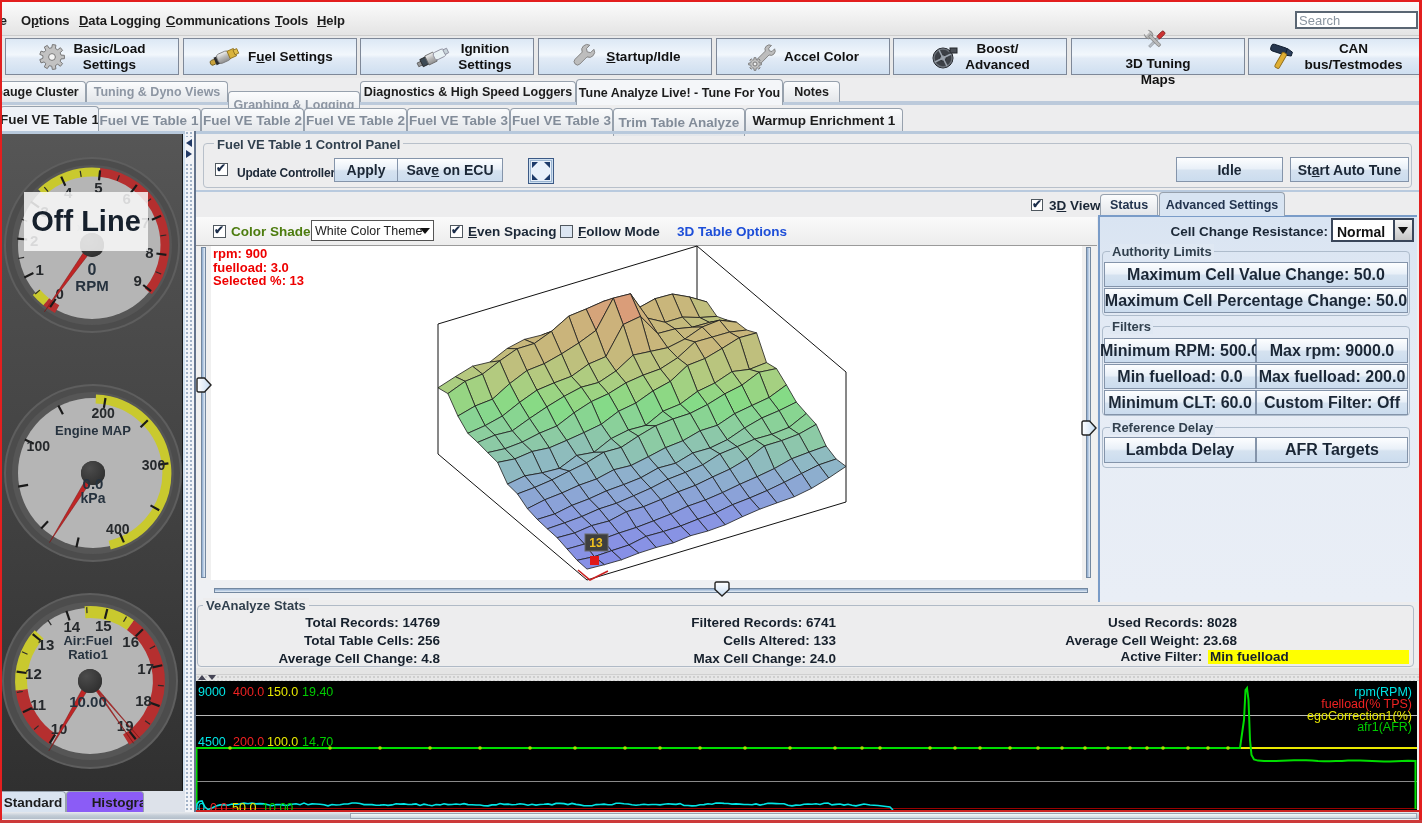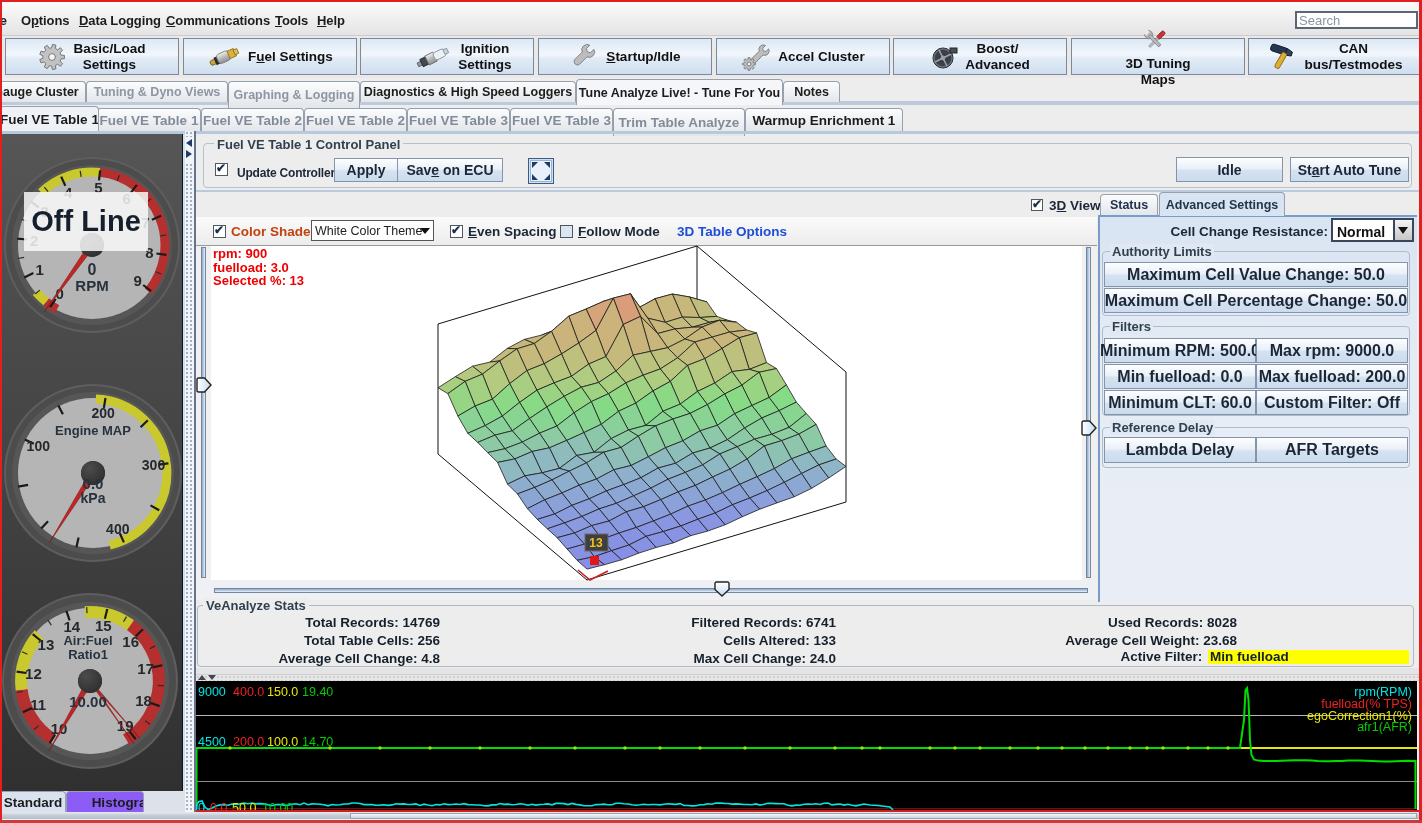--- a/index.html
+++ b/index.html
@@ -89,21 +89,21 @@
       <span><u>S</u>tartup/Idle</span>
     </div>
 <div class="btn" style="left:716px;top:38px;width:174px;height:37px;font-size:13.5px;line-height:16px;">
       <span style="margin-right:7px;display:inline-flex;">
         <svg width="30" height="28" viewBox="0 0 30 28">
           <path d="M24.5 2.5 a4.4 4.4 0 0 0 -6.2 5.6 L8.6 17.8 a2.8 2.8 0 0 0 3.9 3.9 L22 12 a4.4 4.4 0 0 0 5.6 -6.2 L25 8.5 L22.3 7.9 L21.7 5.2 Z" fill="#bdbdbd" stroke="#7d7d7d" stroke-width="0.9"></path>
           <path d="M 14.3 20.0 L 14.3 22.0 L 12.3 22.1 L 11.8 23.3 L 13.2 24.8 L 11.8 26.2 L 10.3 24.8 L 9.1 25.3 L 9.0 27.3 L 7.0 27.3 L 6.9 25.3 L 5.7 24.8 L 4.2 26.2 L 2.8 24.8 L 4.2 23.3 L 3.7 22.1 L 1.7 22.0 L 1.7 20.0 L 3.7 19.9 L 4.2 18.7 L 2.8 17.2 L 4.2 15.8 L 5.7 17.2 L 6.9 16.7 L 7.0 14.7 L 9.0 14.7 L 9.1 16.7 L 10.3 17.2 L 11.8 15.8 L 13.2 17.2 L 11.8 18.7 L 12.3 19.9 Z" fill="#c2c2c2" stroke="#787878" stroke-width="0.9"></path>
           <circle cx="8" cy="21" r="2" fill="#eee" stroke="#787878"></circle>
         </svg>
       </span>
-      <span>Accel Cluster</span>
+      <span>Accel Color</span>
     </div>
 <div class="btn" style="left:893px;top:38px;width:174px;height:37px;font-size:13.5px;line-height:16px;">
       <span style="margin-right:7px;display:inline-flex;">
         <svg width="28" height="28" viewBox="0 0 28 28">
           <circle cx="13" cy="15" r="10" fill="#3c4046" stroke="#1e2126"></circle>
           <circle cx="13" cy="15" r="9" fill="none" stroke="#6a7078" stroke-width="1.4"></circle>
           <circle cx="13" cy="15" r="3.2" fill="#888f98" stroke="#23262b"></circle>
           <path d="M13 15 L21 11 M13 15 L9 7 M13 15 L5 19 M13 15 L17 23" stroke="#9aa2ac" stroke-width="1.6" fill="none"></path>
           <rect x="20" y="5" width="7" height="5" fill="#4a4f56" stroke="#23262b"></rect>
         </svg>
@@ -134,21 +134,21 @@
             <path d="M19 4 l6 2 0 4 -6 1 z" fill="#2e4160" stroke="#101d2e" stroke-width="0.9"></path>
           </g>
           <rect x="11.4" y="9" width="5" height="17" rx="1.6" transform="rotate(30 14 17)" fill="#dfae33" stroke="#8a691a" stroke-width="0.9"></rect>
         </svg>
       </span>
       <span>CAN<br>bus/Testmodes</span>
     </div>
 <div class="abs" style="left:2px;top:101px;width:1418px;height:4px;background:#bccadb;"></div>
 <div class="tab" style="left:-14px;top:81px;width:100px;height:21px;color:#1c1c1c;">Gauge Cluster</div>
 <div class="tab" style="left:86px;top:81px;width:142px;height:21px;color:#8d96a3;">Tuning &amp; Dyno Views</div>
-<div class="tab" style="left:228px;top:81px;width:132px;height:27px;color:#8d96a3;">Graphing &amp; Logging</div>
+<div class="tab" style="left:228px;top:91px;width:132px;height:27px;color:#8d96a3;">Graphing &amp; Logging</div>
 <div class="tab" style="left:360px;top:81px;width:216px;height:21px;color:#1c1c1c;">Diagnostics &amp; High Speed Loggers</div>
 <div class="tab" style="left:576px;top:79px;width:207px;height:26px;background:#f4f6f9;color:#1c1c1c;z-index:3">Tune Analyze Live! - Tune For You</div>
 <div class="tab" style="left:783px;top:81px;width:57px;height:21px;color:#1c1c1c;">Notes</div>
 <div class="tab" style="left:0px;top:106px;width:99px;height:25px;background:#eef1f6;color:#1c1c1c;z-index:3;font-size:13.5px;">Fuel VE Table 1</div>
 <div class="tab" style="left:97px;top:108px;width:104px;height:23px;color:#828c99;font-size:13.5px;">Fuel VE Table 1</div>
 <div class="tab" style="left:201px;top:108px;width:103px;height:23px;color:#828c99;font-size:13.5px;">Fuel VE Table 2</div>
 <div class="tab" style="left:304px;top:108px;width:103px;height:23px;color:#828c99;font-size:13.5px;">Fuel VE Table 2</div>
 <div class="tab" style="left:407px;top:108px;width:103px;height:23px;color:#828c99;font-size:13.5px;">Fuel VE Table 3</div>
 <div class="tab" style="left:510px;top:108px;width:103px;height:23px;color:#828c99;font-size:13.5px;">Fuel VE Table 3</div>
 <div class="tab" style="left:613px;top:108px;width:132px;height:28px;color:#828c99;font-size:13.5px;">Trim Table Analyze</div>
@@ -332,21 +332,21 @@
 <div class="gbtn" style="left:1104px;top:364px;width:152px;height:25px;">Min fuelload: 0.0</div>
 <div class="gbtn" style="left:1256px;top:364px;width:152px;height:25px;">Max fuelload: 200.0</div>
 <div class="gbtn" style="left:1104px;top:390px;width:152px;height:25px;">Minimum CLT: 60.0</div>
 <div class="gbtn" style="left:1256px;top:390px;width:152px;height:25px;">Custom Filter: Off</div>
 <div class="grp" style="left:1102px;top:427px;width:308px;height:41px;border-color:#aebccc;"></div>
 <div class="grpt" style="left:1107px;top:420px;background:transparent;"><span style="background:#dfe8f3;padding:0 2px;">Reference Delay</span></div>
 <div class="gbtn" style="left:1104px;top:437px;width:152px;height:26px;">Lambda Delay</div>
 <div class="gbtn" style="left:1256px;top:437px;width:152px;height:26px;">AFR Targets</div>
 <div class="abs" style="left:196px;top:217px;width:901px;height:29px;background:linear-gradient(180deg,#fafafa,#ececec);border-bottom:1.5px solid #9a9a9a;"></div>
 <div class="cb c" style="left:213px;top:225px;"></div>
-<div class="abs b" style="left:231px;top:224px;font-size:13.5px;color:#c2410c;">Color Shade</div>
+<div class="abs b" style="left:231px;top:224px;font-size:13.5px;color:#4d7c0f;">Color Shade</div>
 <div class="abs" style="left:311px;top:220px;width:123px;height:21px;background:#fff;border:1.5px solid #555;"></div>
 <div class="abs" style="left:315px;top:224px;font-size:12.5px;color:#222;white-space:nowrap;">White Color Theme</div>
 <div class="abs" style="left:420px;top:228px;width:0;height:0;border-top:6px solid #111;border-left:5px solid transparent;border-right:5px solid transparent;"></div>
 <div class="cb c" style="left:450px;top:225px;"></div>
 <div class="abs b" style="left:468px;top:224px;font-size:13.5px;color:#1b2736;"><u>E</u>ven Spacing</div>
 <div class="cb" style="left:560px;top:225px;background:#dce6f2;"></div>
 <div class="abs b" style="left:578px;top:224px;font-size:13.5px;color:#1b2736;"><u>F</u>ollow Mode</div>
 <div class="abs b" style="left:677px;top:224px;font-size:13.5px;color:#1d4ed8;">3D Table Options</div>
 <div class="abs" style="left:196px;top:246px;width:901px;height:334px;background:#f0f0f0;"></div>
 <div class="abs" style="left:211px;top:246px;width:871px;height:334px;background:#ffffff;"></div>

